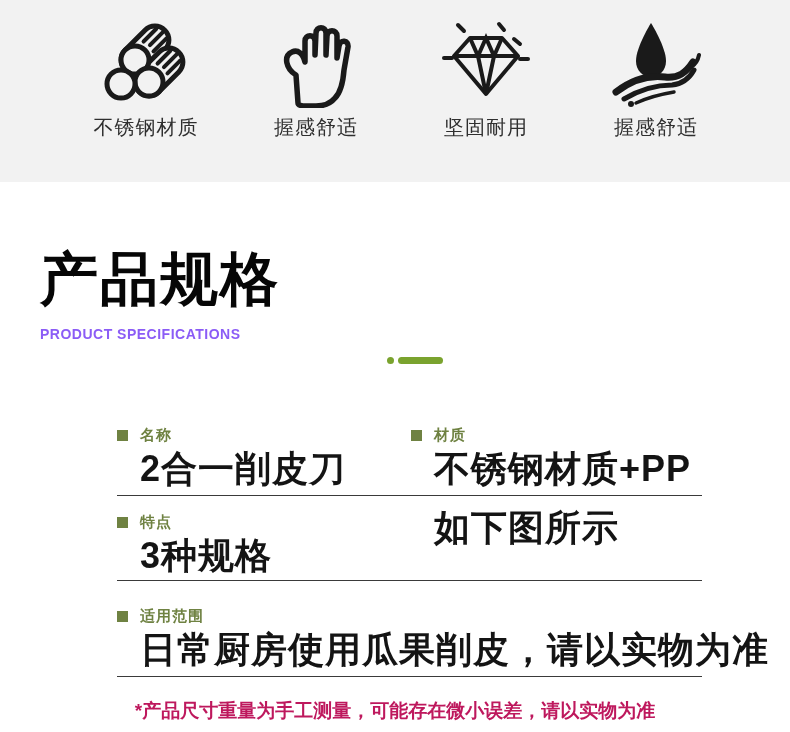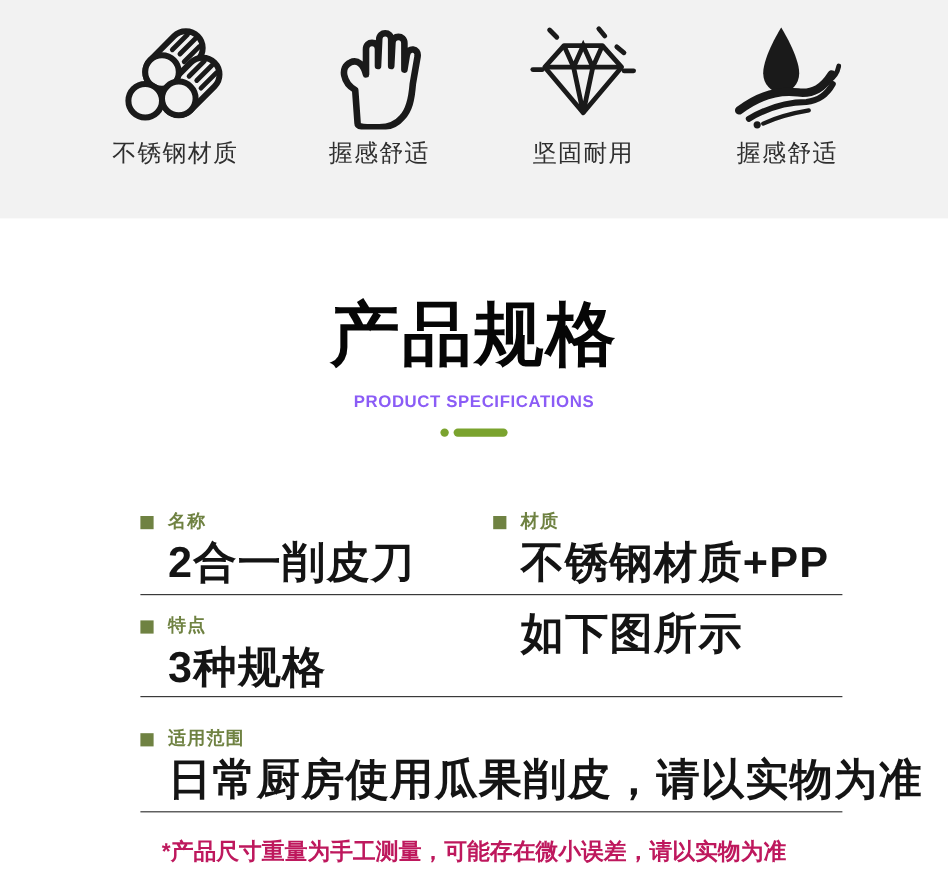--- a/index.html
+++ b/index.html
@@ -7,21 +7,21 @@
               font-family:"Liberation Sans","DejaVu Sans",sans-serif; }
 
   
   .strip { height:182px; background:#f2f2f2; padding-top:18px; }
   .features { display:flex; margin-left:61px; }
   .feature { width:170px; display:flex; flex-direction:column; align-items:center; }
   .feature .icon-box { width:90px; height:90px; display:flex; align-items:center; justify-content:center; }
   .feature .f-label { margin-top:6px; font-size:20px; color:#2f2f2f; letter-spacing:1px; white-space:nowrap; }
 
   
-  .title-wrap { text-align:center; }
+  .title-wrap { text-align:left;padding-left:40px; }
   .page-title { margin-top:62px; font-size:58px; line-height:1.2; font-weight:900;
                 color:#060606; letter-spacing:2px; }
   .page-subtitle { margin-top:12px; font-size:14px; font-weight:700; color:#8b5cf6; letter-spacing:0.5px; }
   .title-divider { margin-top:15px; display:flex; align-items:center; justify-content:center; gap:4px; }
   .title-divider .dot { width:7px; height:7px; border-radius:50%; background:#7aa32e; }
   .title-divider .bar { width:45px; height:7px; border-radius:4px; background:#7aa32e; }
 
   
   .specs { width:585px; margin-left:117px; margin-top:54px; }
   .spec-row { border-bottom:1px solid #3a3a3a; display:grid; grid-template-columns:294px 1fr; }

